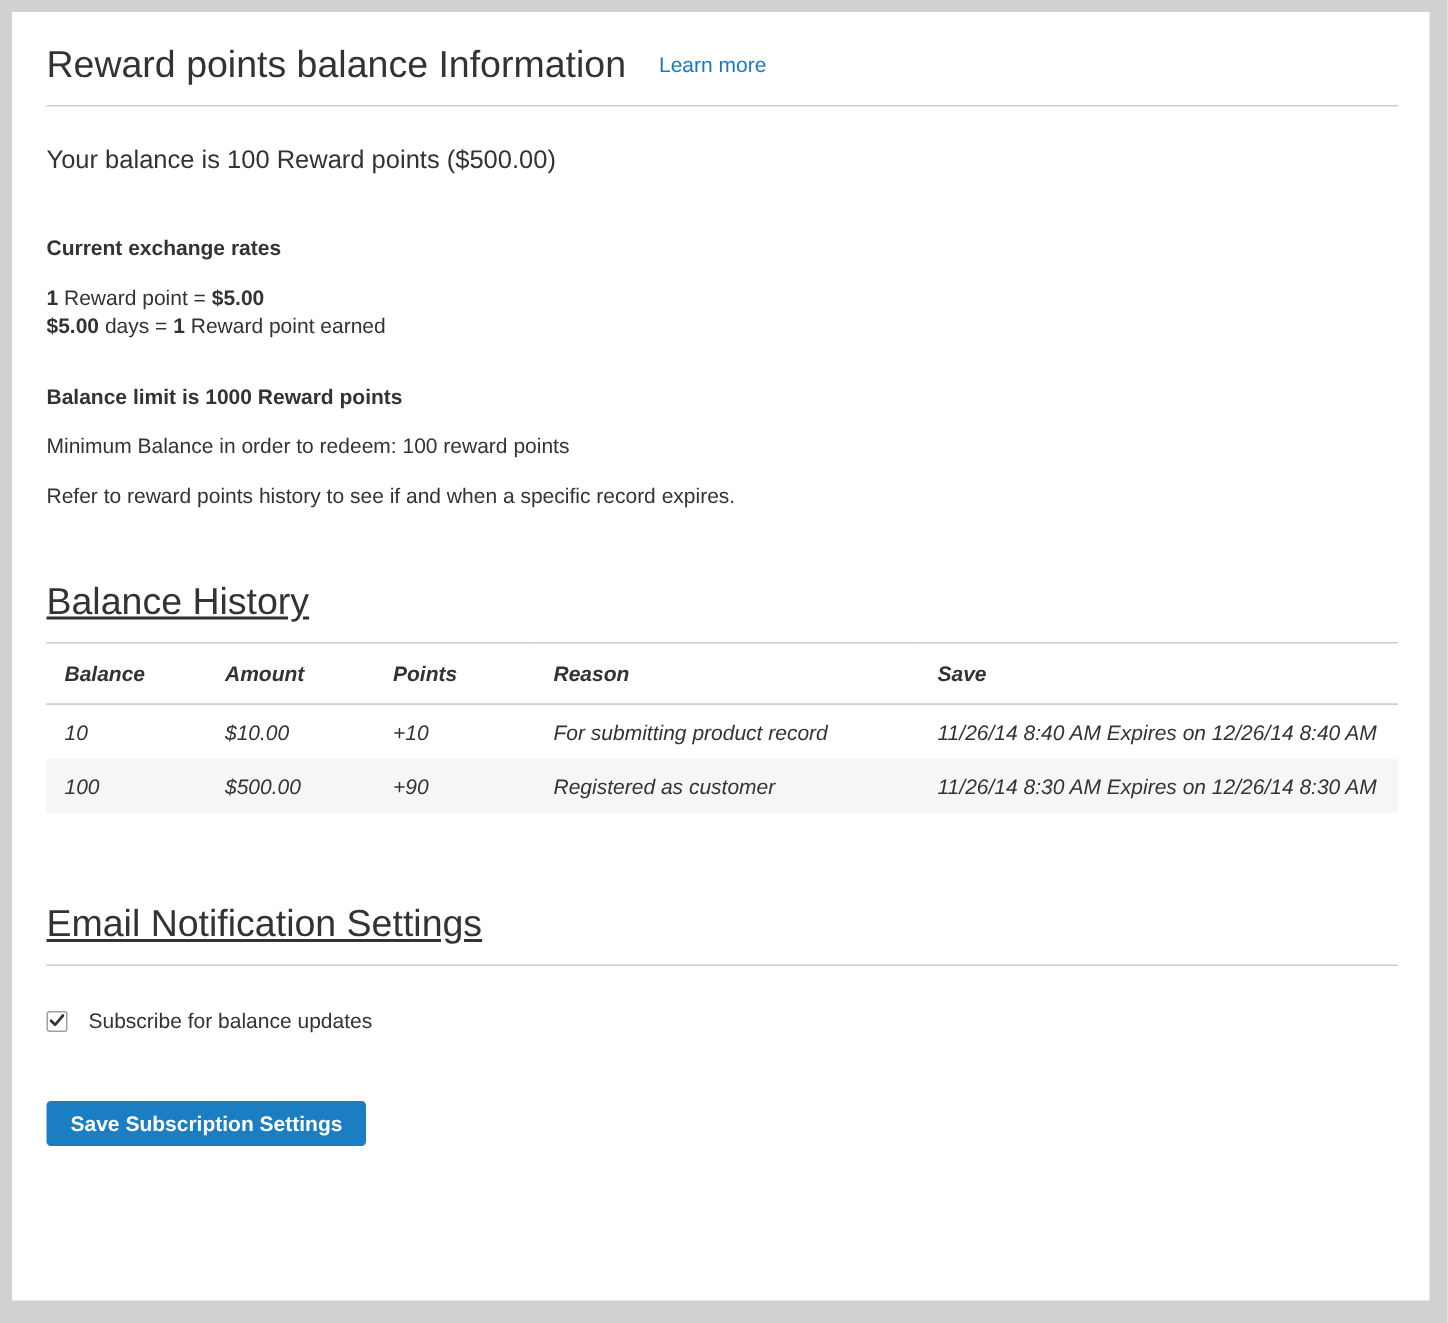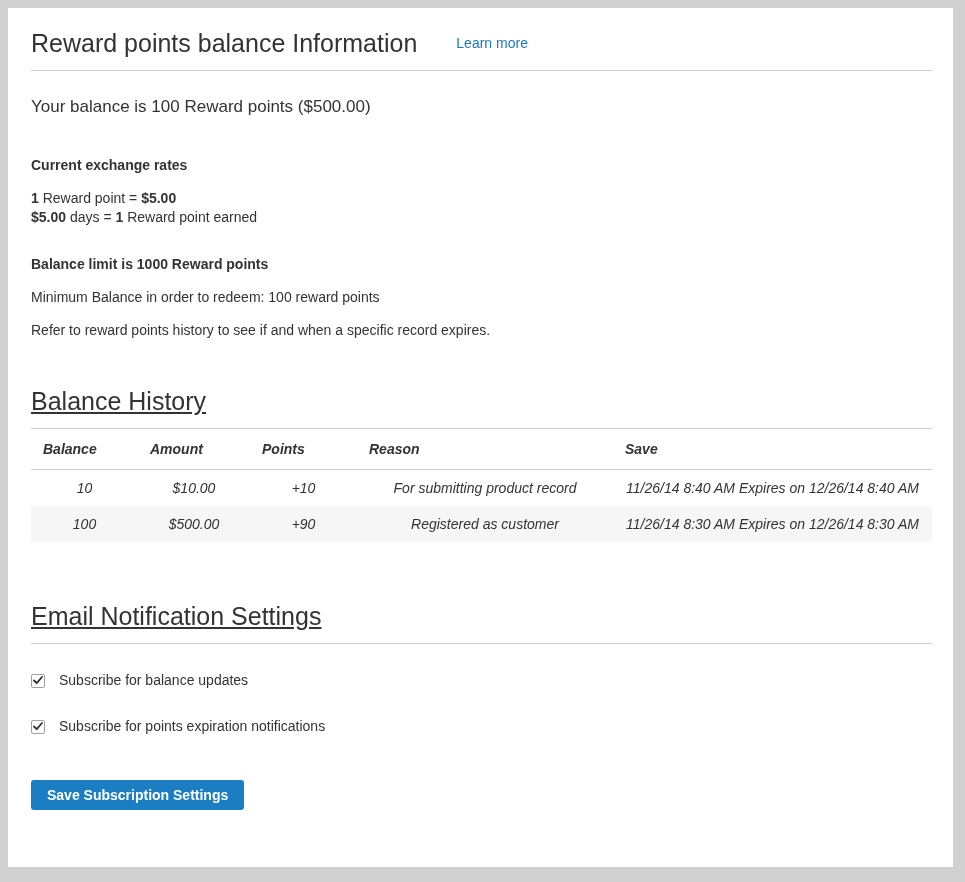--- a/index.html
+++ b/index.html
@@ -14,21 +14,21 @@
     padding:8px 12px 15px 8px;
     background:var(--frame-bg,#d1d1d1);
   }
   .panel {
     width:100%; height:100%;
     background:#ffffff;
     padding:18px 21px 20px 23px;
     overflow:hidden;
   }
   
-  .page-header { display:flex; align-items:center; gap:39px; }
+  .page-header { display:flex; align-items:center; gap:22px; }
   .page-title {
     font-size:25px; font-weight:300; color:#333; letter-spacing:0; line-height:34px;
   }
   .learn-more {
     font-size:14px; color:var(--link-color,#1979c3); text-decoration:none; cursor:pointer;
   }
   .divider {
     border:none; border-top:1px solid var(--divider-color,#cccccc);
     margin-top:10px;
   }
@@ -44,21 +44,21 @@
   .history-table { width:100%; border-collapse:collapse; font-size:14px; margin-top:10px;font-style:italic; }
   .history-table col.c0 { width:107px; }
   .history-table col.c1 { width:112px; }
   .history-table col.c2 { width:107px; }
   .history-table col.c3 { width:256px; }
   .history-table thead th {
     text-align:left; font-weight:700; padding:12px;
     border-top:1px solid var(--divider-color,#cccccc);
     border-bottom:1px solid var(--divider-color,#cccccc);
   }
-  .history-table tbody td { padding:10px 12px;text-align:center; }
+  .history-table tbody td { padding:10px 12px; }
   .history-table tbody tr:nth-child(even) { background:var(--zebra-color,#f6f6f6); }
   
   .email-title { margin-top:57px; }
   .options { margin-top:12px; }
   .option-row { display:flex; align-items:center; gap:14px; margin-top:27px; }
   .checkbox {
     width:14px; height:14px; flex:0 0 14px;
     border:1px solid #a0a0a0; border-radius:2px; background:#fff;
     display:flex; align-items:center; justify-content:center;
     cursor:pointer;
@@ -142,26 +142,18 @@
 
     <div class="options" id="subscription-options">
         <div class="option-row">
           <span class="checkbox" role="checkbox" aria-checked="true">
             <svg width="10" height="9" viewBox="0 0 10 9">
               <path d="M1 4.5 L3.7 7.2 L9 1" fill="none" stroke="#333333" stroke-width="1.8" stroke-linecap="round" stroke-linejoin="round"></path>
             </svg>
           </span>
           <span class="option-label">Subscribe for balance updates</span>
         </div>
-        <div class="option-row">
-          <span class="checkbox" role="checkbox" aria-checked="true">
-            <svg width="10" height="9" viewBox="0 0 10 9">
-              <path d="M1 4.5 L3.7 7.2 L9 1" fill="none" stroke="#333333" stroke-width="1.8" stroke-linecap="round" stroke-linejoin="round"></path>
-            </svg>
-          </span>
-          <span class="option-label">Subscribe for points expiration notifications</span>
-        </div>
       </div>
 
     <button class="save-button">Save Subscription Settings</button>
 
   </div>
 </div>
 
 </body></html>

